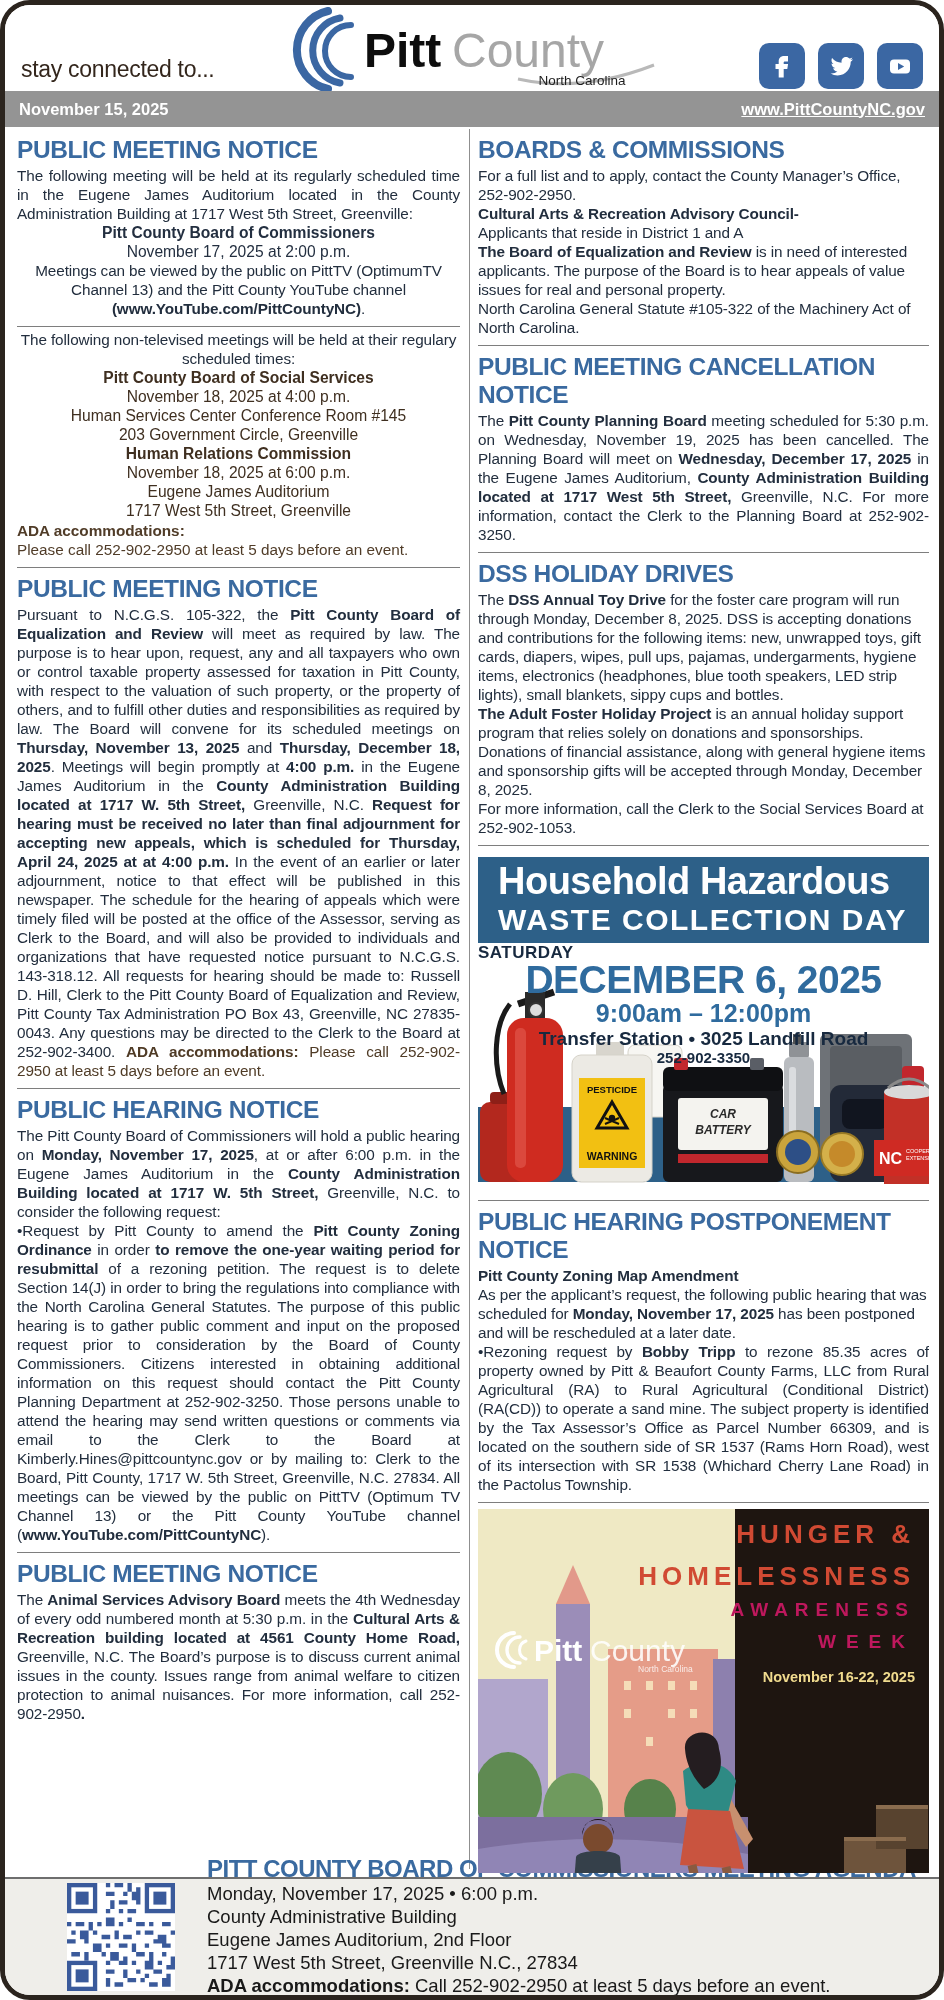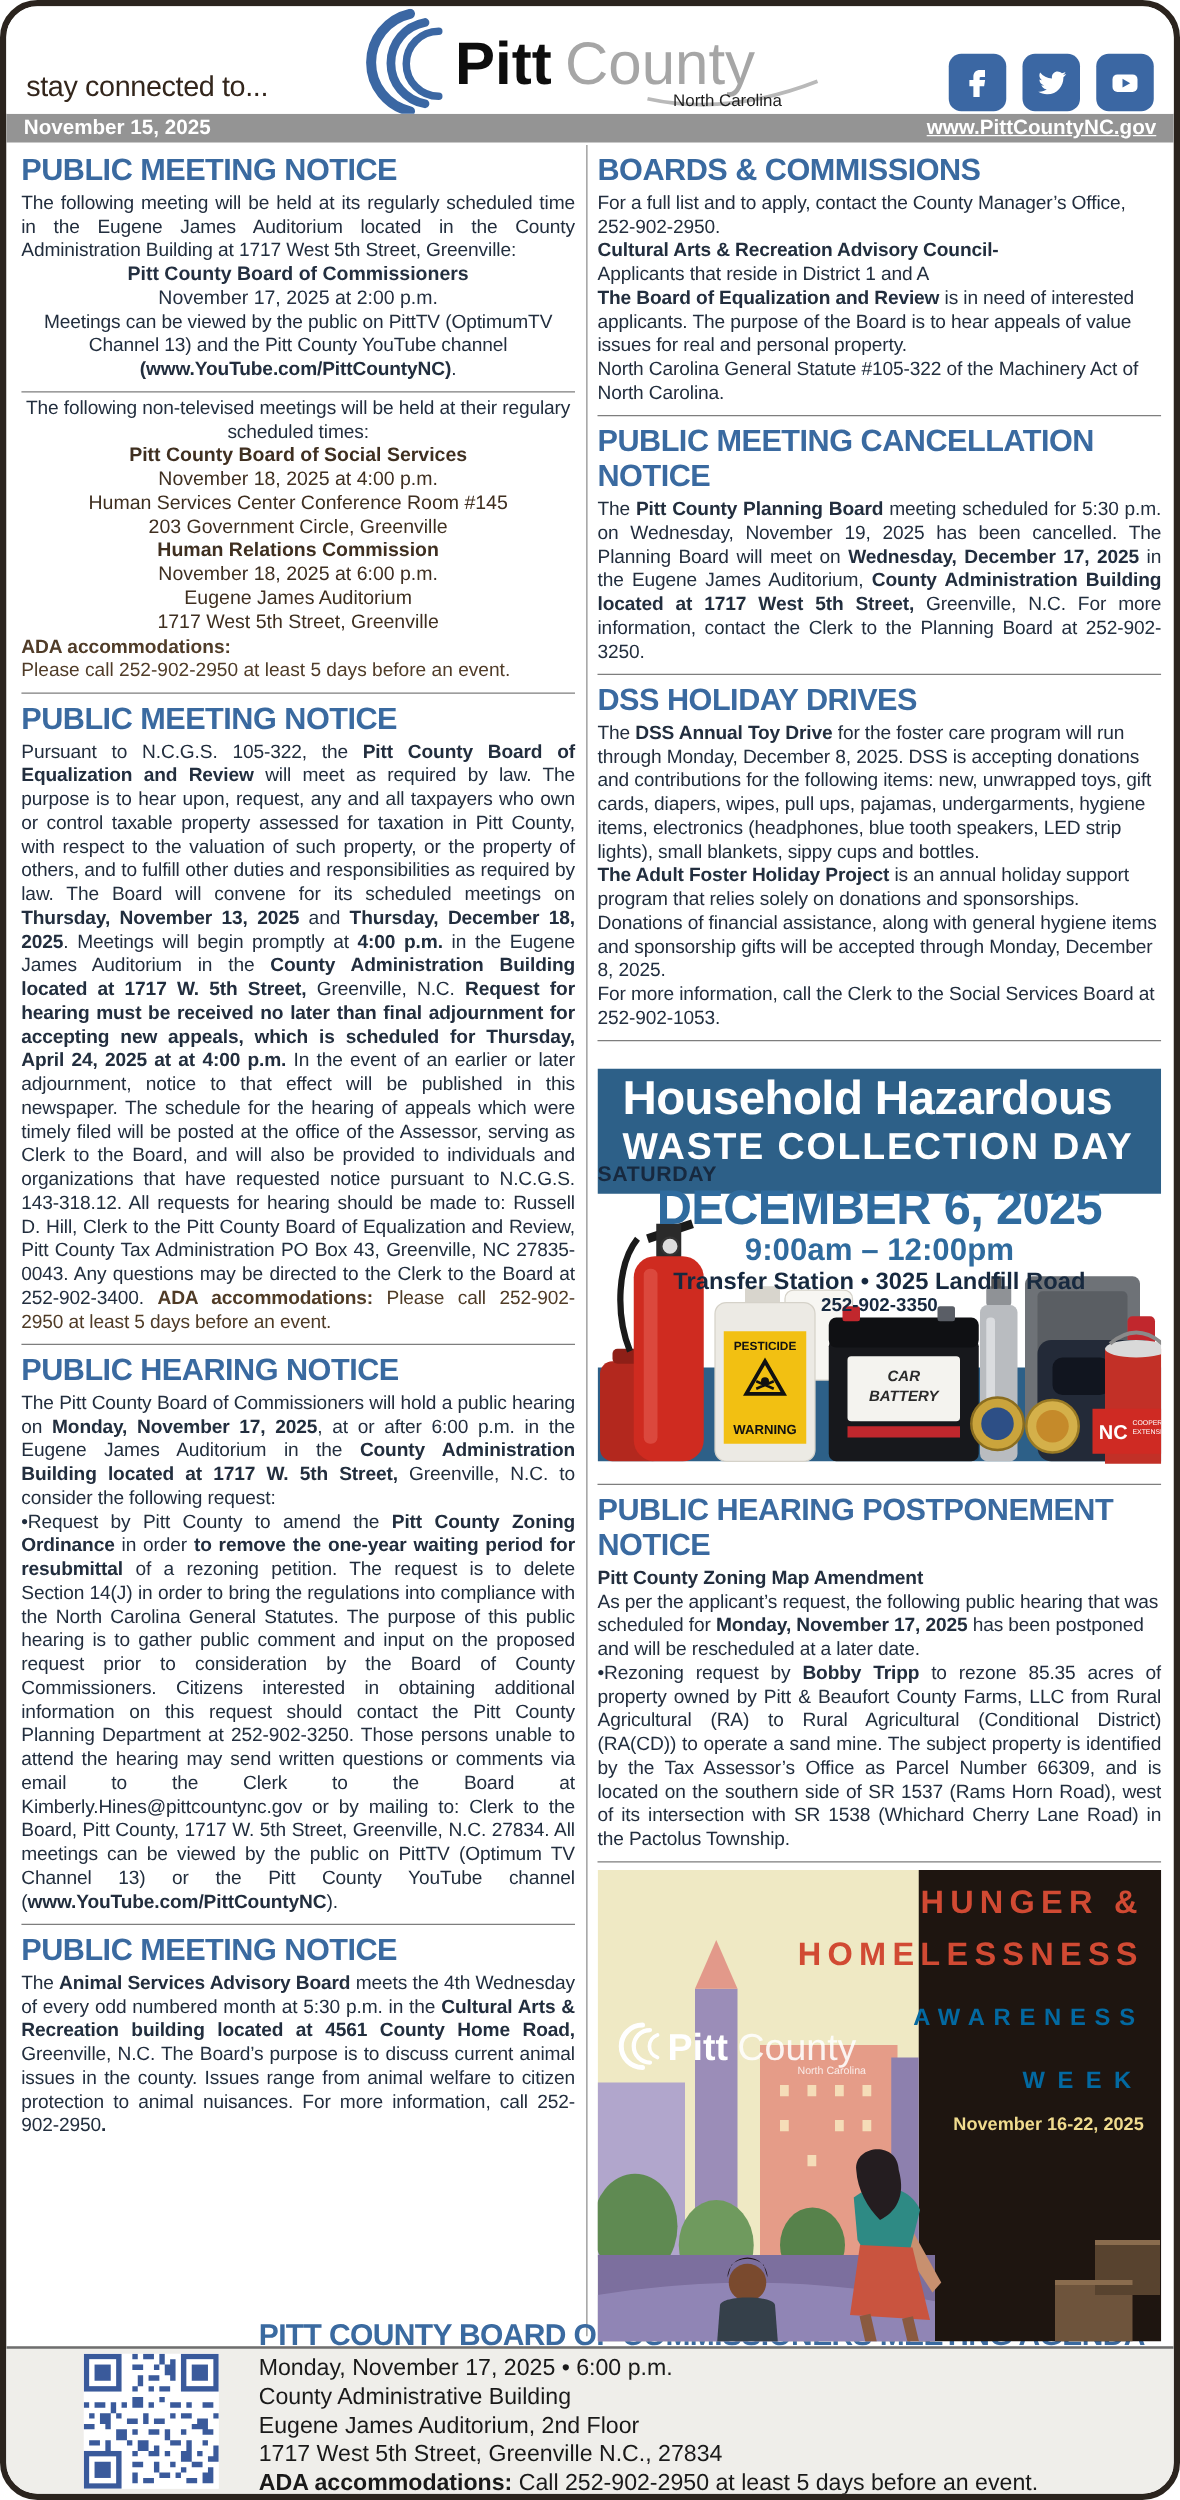--- a/index.html
+++ b/index.html
@@ -5,55 +5,55 @@
   *{margin:0;padding:0;box-sizing:border-box}
   html,body{width:944px;height:2000px;background:#fff;font-family:"Liberation Sans",sans-serif;overflow:hidden}
   .page{position:relative;width:944px;height:2000px;border:5px solid #2b241e;border-radius:30px;background:#fff;overflow:hidden;display:flex;flex-direction:column}
   
   .header{height:86px;position:relative;display:flex;align-items:flex-end;padding:0 16px;background:#fff}
   .tagline{font-size:23px;font-weight:400;color:#33261c;letter-spacing:-.3px;padding-bottom:8px}
   .logo{position:absolute;left:50%;top:2px;transform:translateX(-50%)}
   .social{margin-left:auto;display:flex;gap:13px;padding-bottom:2px}
   .social .btn{width:46px;height:46px;border-radius:10px;background:#3b67a3;display:flex;align-items:center;justify-content:center;cursor:pointer}
   
-  .datebar{height:23px;background:#949494;color:#fff;display:flex;justify-content:space-between;align-items:center;padding:0 14px;font-size:16.5px;font-weight:700}
+  .datebar{height:36px;background:#949494;color:#fff;display:flex;justify-content:space-between;align-items:center;padding:0 14px;font-size:16.5px;font-weight:700}
   .datebar .url{text-decoration:underline;cursor:pointer}
   
   .main{flex:1;display:flex;padding:2px 10px 4px 12px;overflow:hidden}
   .col{overflow:hidden}
   .col-left{width:452px;padding-right:9px}
   .divider{width:1px;background:#8f8f8f;margin-bottom:4px}
   .col-right{flex:1;padding-left:8px}
   h2.sec{color:#3a6aa0;font-size:24.5px;letter-spacing:-.4px;margin:7px 0 2px;font-weight:700}
   p.body{font-size:15.3px;line-height:19px;color:#222e3e;letter-spacing:-.1px}
   .just{text-align:justify}
   .center{text-align:center}
   .center-block{text-align:center;font-size:15.6px;line-height:19px;color:#232f40}
   .brown,.center-block.brown{color:#3f2f20}
   .ada{font-size:15.3px;line-height:19px;color:#503c28;margin-top:1px}
   .b{font-weight:700}
   .c-brown{color:#4f3b26}
   hr.rule{border:none;border-top:1px solid #7e7e7e;margin:8px 0 3px}
   
   .poster-hazmat{position:relative;height:340px;margin-top:6px;overflow:hidden;background:#fff}
-  .hz-banner{position:absolute;left:0;top:16px;right:0;height:100px;background:#2d6088;color:#fff;padding:3px 0 0 20px}
+  .hz-banner{position:absolute;left:0;top:5px;right:0;height:86px;background:#2d6088;color:#fff;padding:3px 0 0 20px}
   .hz-t1{font-size:38px;font-weight:700;letter-spacing:-.5px;line-height:42px}
   .hz-t2{font-size:30px;font-weight:700;letter-spacing:1.5px;line-height:36px}
   .hz-day{position:absolute;top:91px;left:0;right:0;font-size:17px;font-weight:700;color:#17293f;letter-spacing:.5px}
   .hz-date{position:absolute;top:106px;left:0;right:0;text-align:center;font-size:39px;font-weight:700;color:#2f6b9e;letter-spacing:-.5px}
   .hz-time{position:absolute;top:147px;left:0;right:0;text-align:center;font-size:25px;font-weight:700;color:#2f6b9e}
   .hz-loc{position:absolute;top:176px;left:0;right:0;text-align:center;font-size:19px;font-weight:700;color:#17293f}
   .hz-phone{position:absolute;top:197px;left:0;right:0;text-align:center;font-size:15px;font-weight:700;color:#17293f}
   .hz-art{position:absolute;left:0;top:0;width:456px;height:340px}
   
   .poster-hunger{position:relative;height:400px;margin-top:6px;overflow:hidden}
   .hh-art{position:absolute;inset:0;width:456px;height:400px}
   .hh-text{position:absolute;top:0;right:14px;text-align:right}
   .hh-red{font-size:26px;font-weight:700;color:#d14a33;letter-spacing:5px;line-height:34px;margin-top:8px}
-  .hh-tan{font-size:19px;font-weight:700;color:#0369a1;letter-spacing:7px;line-height:30px;margin-top:20px}
+  .hh-tan{font-size:19px;font-weight:700;color:#be185d;letter-spacing:7px;line-height:30px;margin-top:2px}
   .hh-week{letter-spacing:10px}
   .hh-date{font-size:14.5px;font-weight:700;color:#f0db8e;margin-top:12px}
   
   .footer{height:118px;background:#efeeea;border-top:2px solid #6e6e6e;display:flex;align-items:center;padding-left:62px;gap:32px}
   .qr{width:108px;height:108px;background:#fff}
   .agenda .head{color:#3a6aa0;font-weight:700;font-size:24px;letter-spacing:-.5px;line-height:27px}
   .agenda .ln,.agenda [data-lines] div{font-size:18.5px;line-height:23px;color:#191919}
   .agenda .url{cursor:pointer}
 </style>
 </head>

